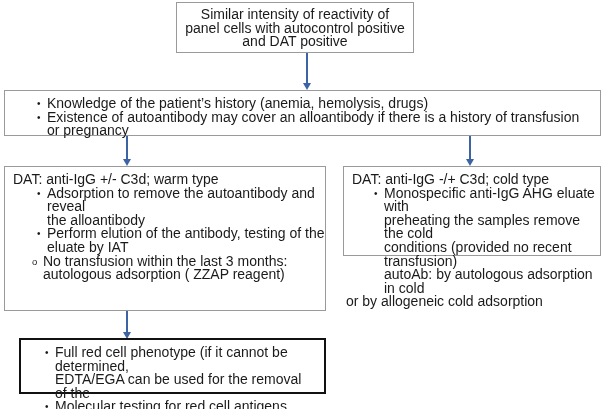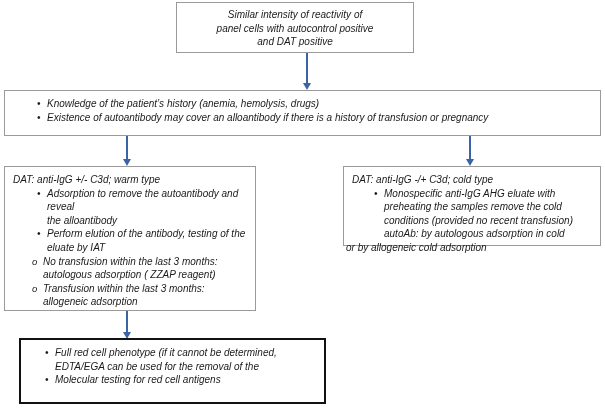--- a/index.html
+++ b/index.html
@@ -22,24 +22,23 @@
     left: 0; top: 0;
     width: 605px;
     height: 409px;
   }
 
   .node {
     position: absolute;
     box-sizing: border-box;
     background: #ffffff;
     border: 1px solid #9a9a9a;
-    font-size: 10px;
+    font-size: 14px;
     line-height: 13.6px;
     color: #1a1a1a;
-    font-style: italic;
   }
   .node.thick {
     border: 2px solid #111111;
   }
 
   
   #node-root {
     left: 176px;
     top: 2px;
     width: 238px;
@@ -55,40 +54,40 @@
     top: 90px;
     width: 597px;
     height: 46px;
     padding: 6px 8px 0 0;
   }
 
   
   #node-warm {
     left: 4px;
     top: 166px;
-    width: 252px;
+    width: 322px;
     height: 145px;
     padding: 6px 0 0 0;
   }
 
   
   #node-cold {
     left: 343px;
     top: 166px;
     width: 258px;
-    height: 80px;
+    height: 90px;
     padding: 6px 0 0 0;
   }
 
   
   #node-phenotype {
     left: 19px;
     top: 338px;
     width: 307px;
-    height: 66px;
+    height: 56px;
     padding: 6px 8px 0 0;
   }
 
   
   ul.bul {
     list-style: none;
     margin: 0;
     padding: 0;
   }
   ul.bul > li {
@@ -187,24 +186,20 @@
       <li class="lvl1">
         <span class="hang">Perform elution of the antibody, testing of the</span>
         <span class="hang">eluate by IAT</span>
       </li>
     </ul>
     <ul class="bul circ">
       <li class="lvl2">
         <span class="hang">No transfusion within the last 3 months:</span>
         <span class="hang">autologous adsorption ( ZZAP reagent)</span>
       </li>
-      <li class="lvl2">
-        <span class="hang">Transfusion within the last 3 months:</span>
-        <span class="hang">allogeneic adsorption</span>
-      </li>
     </ul>
   </div>
 
   <div class="node" id="node-cold">
     <span class="cold-head">DAT: anti-IgG -/+ C3d; cold type</span>
     <ul class="bul">
       <li class="lvl1-wide">
         <span class="hang">Monospecific anti-IgG AHG eluate with</span>
         <span class="hang">preheating the samples  remove the cold</span>
         <span class="hang">conditions (provided  no  recent transfusion)</span>

